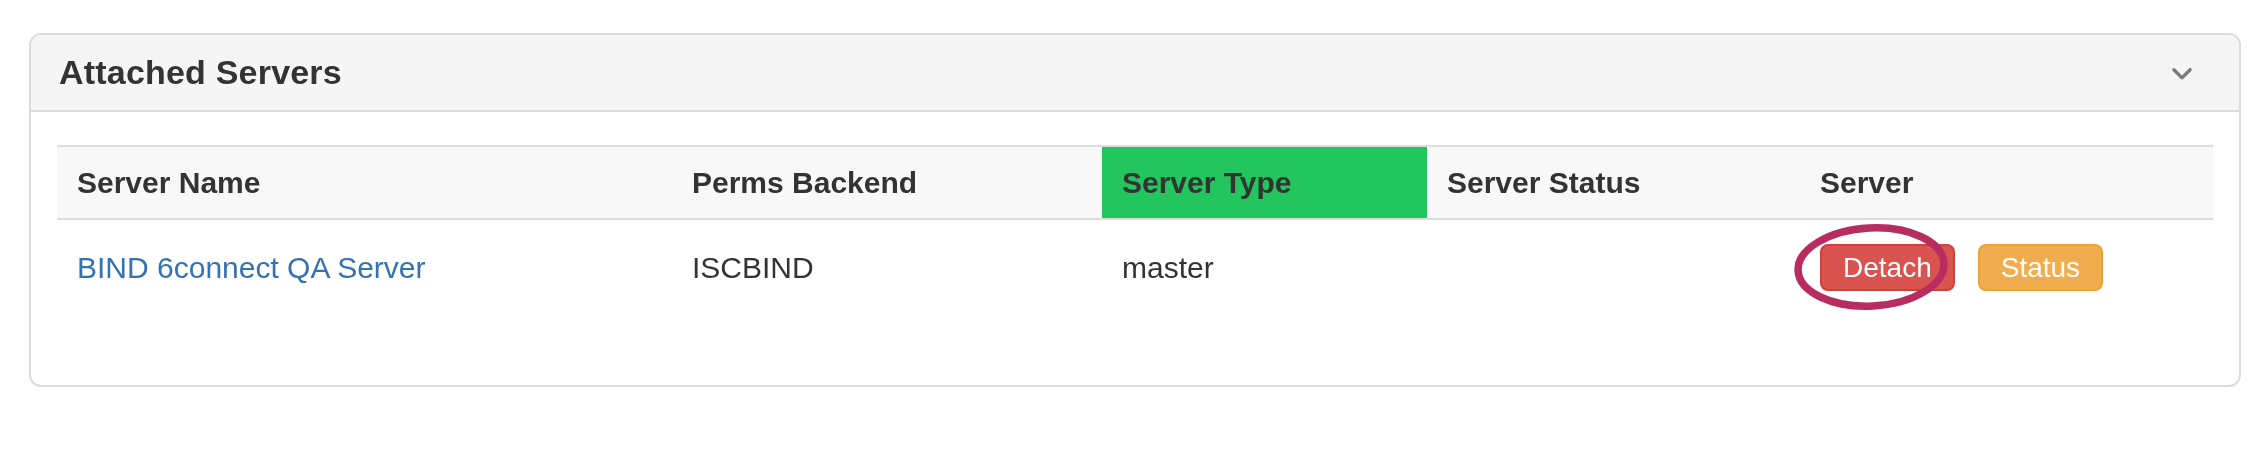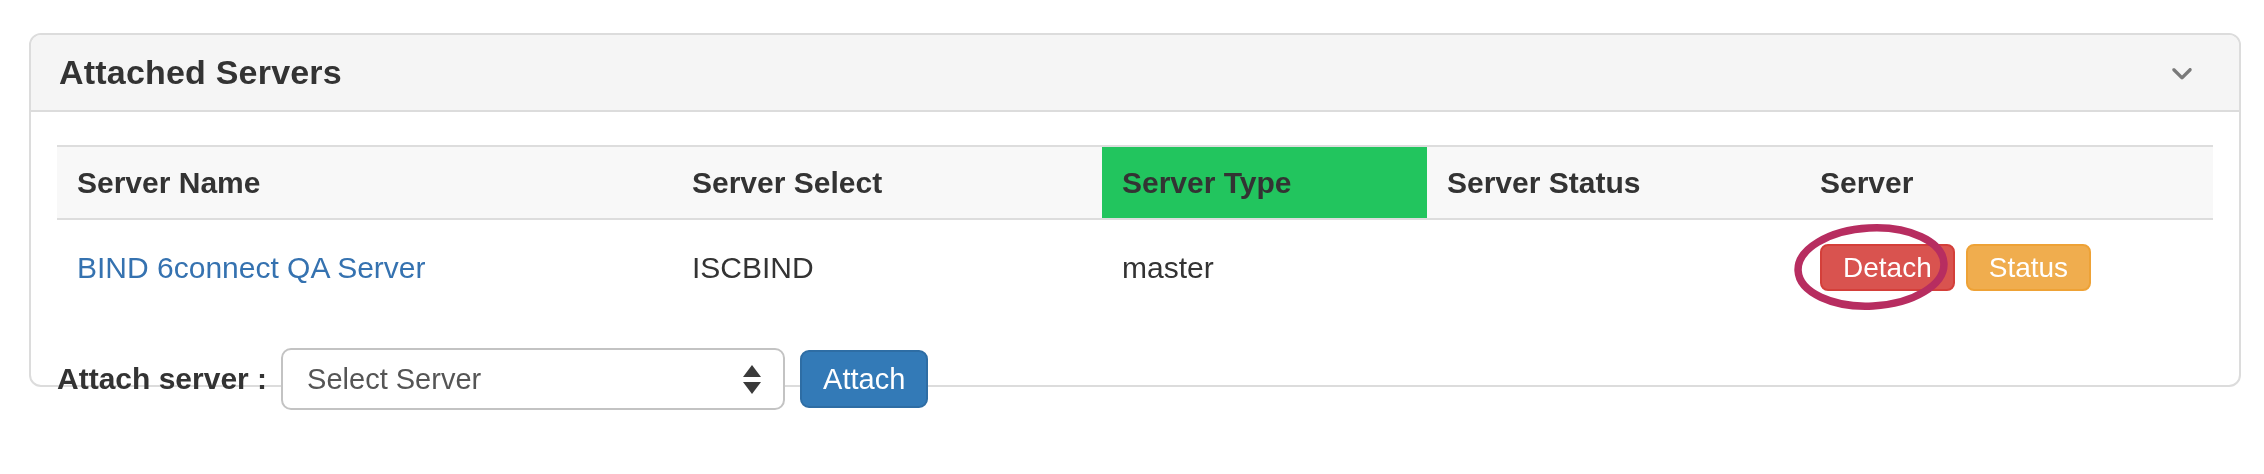--- a/index.html
+++ b/index.html
@@ -76,21 +76,21 @@
     color: var(--link, #3572b0);
     text-decoration: none;
     cursor: pointer;
   }
 
   
   .actions-wrap {
     position: relative;
     display: flex;
     align-items: center;
-    gap: 11px;
+    gap: 23px;
     width: max-content;
   }
   .btn {
     display: inline-flex;
     align-items: center;
     justify-content: center;
     height: 47px;
     border-radius: 8px;
     font-size: 28px;
     color: #fff;
@@ -186,21 +186,21 @@
       <colgroup>
         <col style="width:615px">
         <col style="width:430px">
         <col style="width:325px">
         <col style="width:373px">
         <col>
       </colgroup>
       <thead>
         <tr>
           <th style="background: rgb(248, 248, 248);">Server Name</th>
-          <th style="background: rgb(248, 248, 248);">Server Select</th>
+          <th style="background: rgb(248, 248, 248);">Perms Backend</th>
           <th style="background: #22c55e;">Server Type</th>
           <th style="background: rgb(248, 248, 248);">Server Status</th>
           <th style="background: rgb(248, 248, 248);">Server</th>
         </tr>
       </thead>
       <tbody>
         <tr>
           <td>
             <a class="server-link">BIND 6connect QA Server</a>
           </td>
@@ -213,26 +213,15 @@
                 <ellipse cx="80" cy="43" rx="73" ry="39" fill="none" stroke="#b72d60" stroke-width="7.5" transform="rotate(-3 80 43)"></ellipse>
               </svg>
               <button class="btn btn-danger">Detach</button>
               <button class="btn btn-warning">Status</button>
             </div>
           </td>
         </tr>
       </tbody>
     </table>
 
-    <div class="attach-row">
-      <span class="attach-label">Attach server :</span>
-      <div class="select-box" role="listbox">
-        <span class="select-value">Select Server</span>
-        <span class="select-arrows">
-          <span class="tri-up"></span>
-          <span class="tri-down"></span>
-        </span>
-      </div>
-      <button class="btn btn-primary attach-btn">Attach</button>
-    </div>
 
   </div>
 </div>
 
 </body></html>

